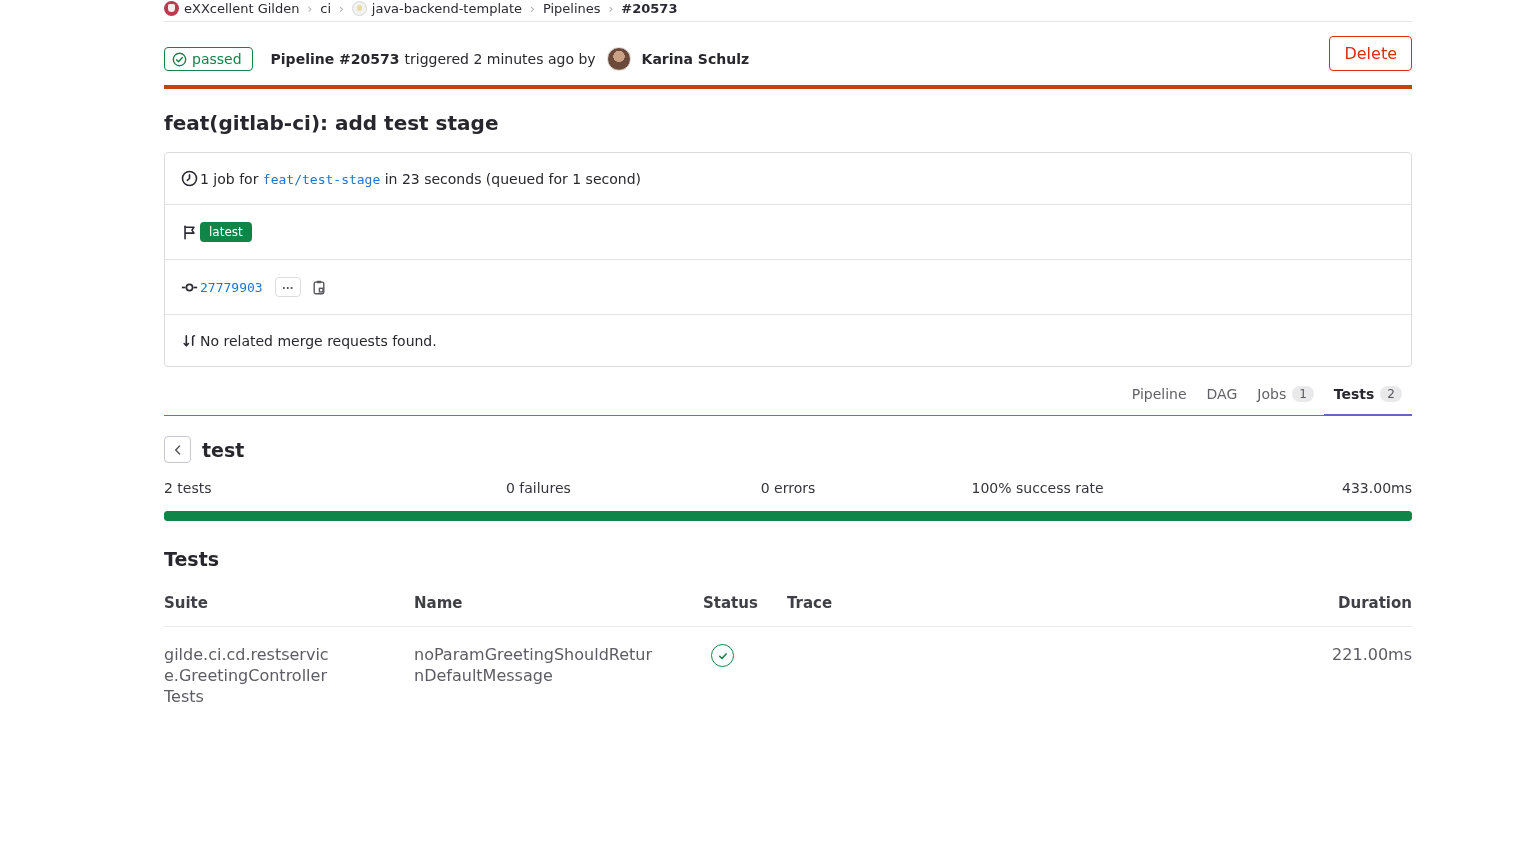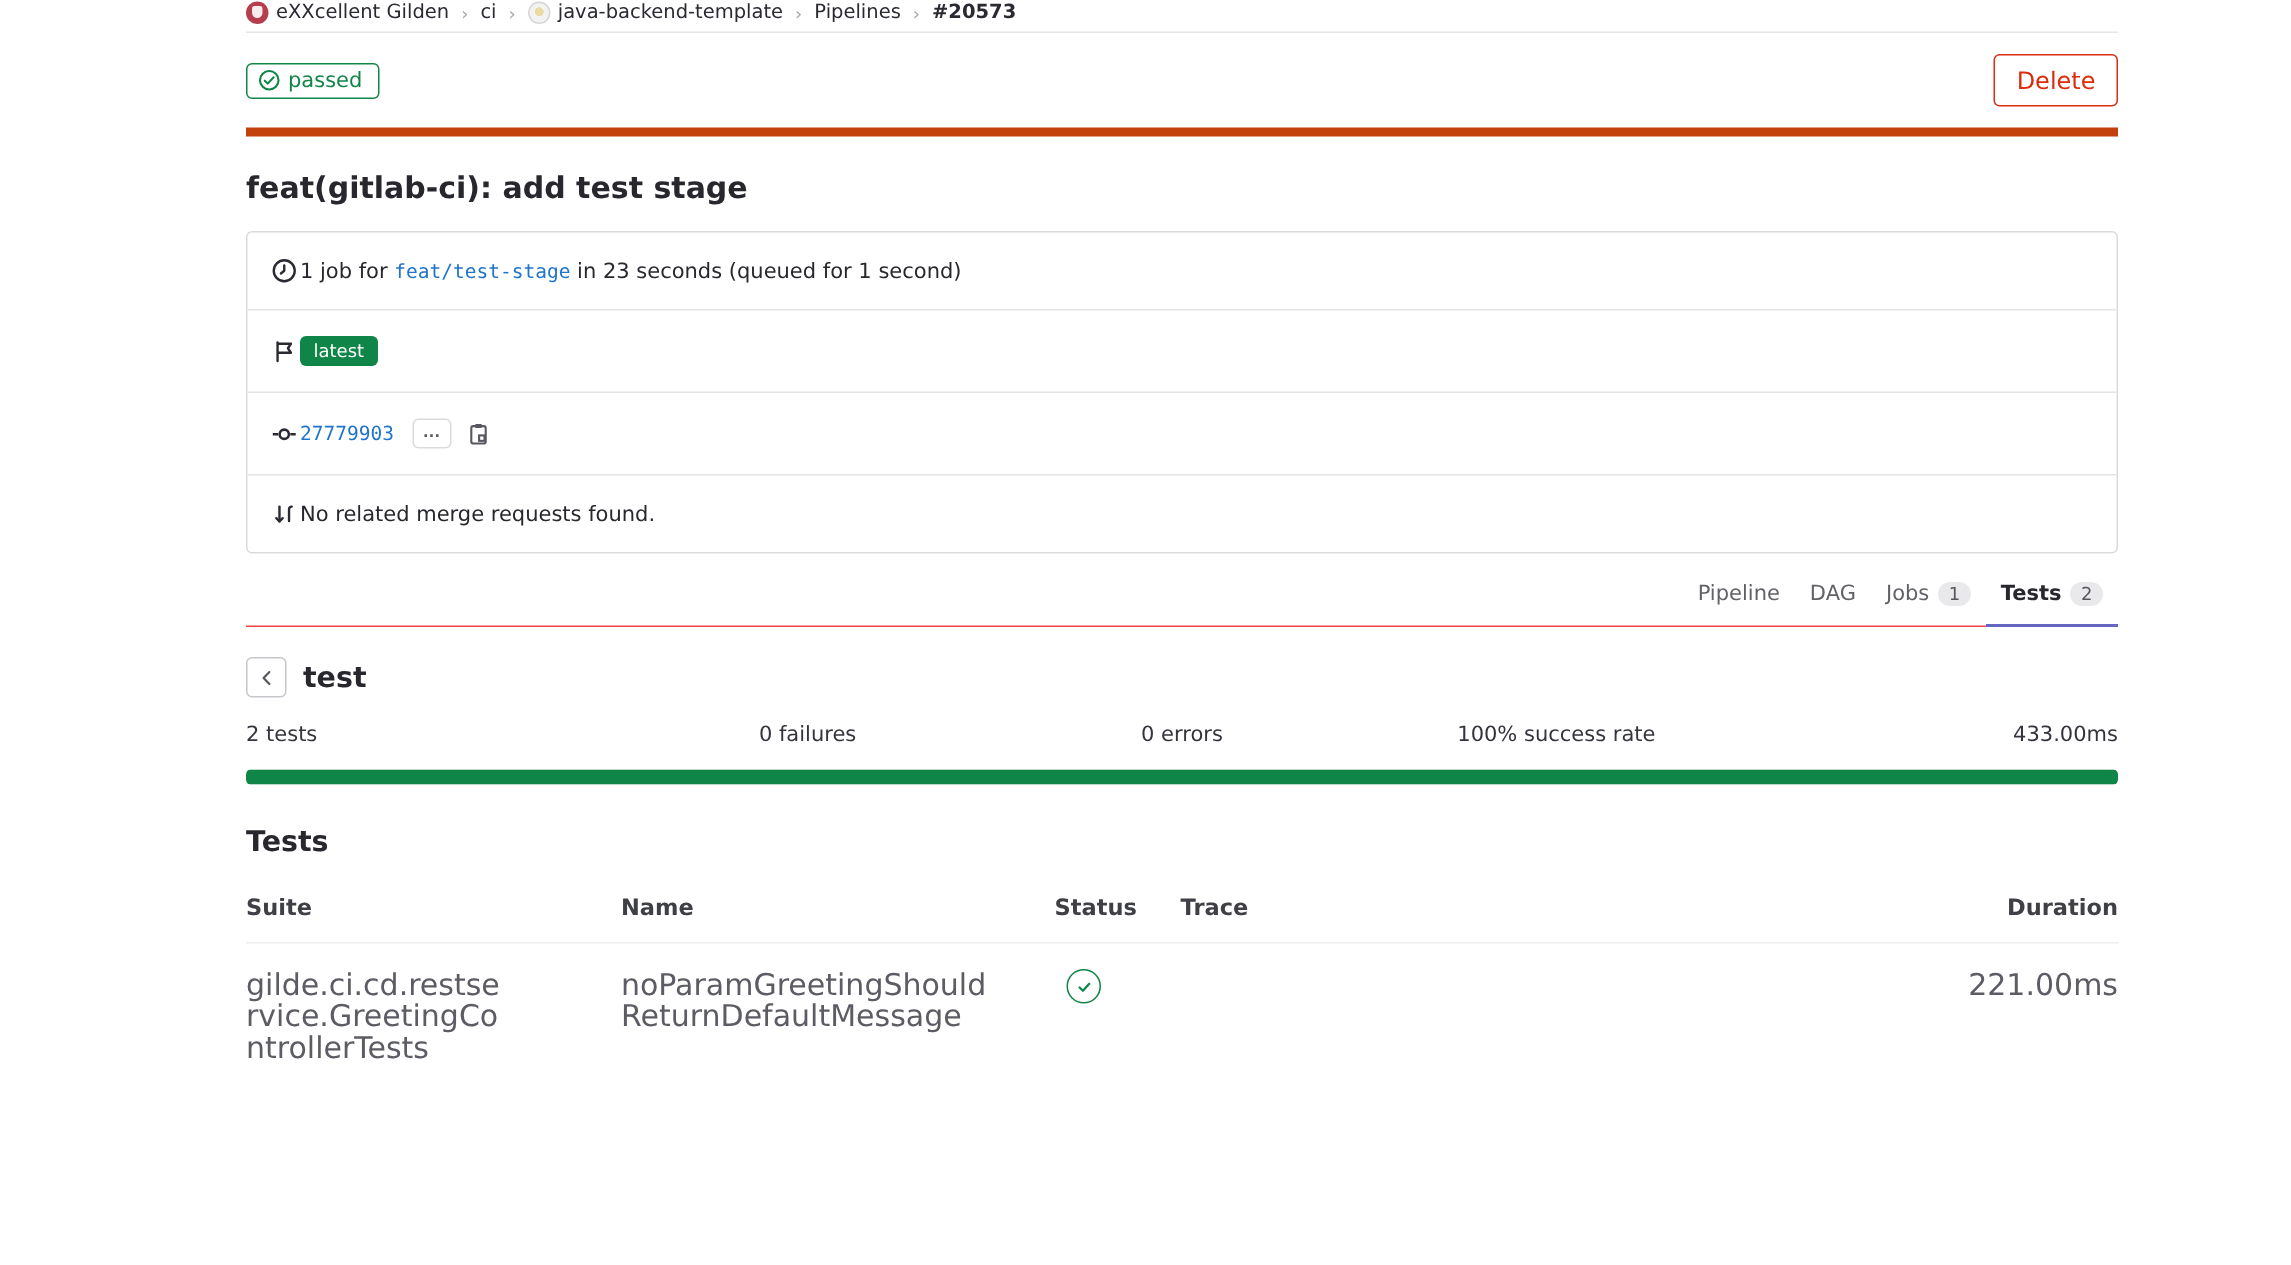--- a/index.html
+++ b/index.html
@@ -13,21 +13,21 @@
   .crumb { display:flex; align-items:center; gap:5px; cursor:pointer; }
   .crumb.bold { font-weight:bold; }
   .sep { color:#a8a8ad; font-size:12px; }
   .group-logo { width:15px; height:15px; border-radius:50%; background:#b63d4e; display:inline-block; position:relative; }
   .group-logo::after { content:""; position:absolute; left:4px; top:3px; width:7px; height:8px;
                        background:#fff; border-radius:2px 2px 4px 4px; opacity:.9; }
   .project-avatar { width:15px; height:15px; border-radius:50%; border:1px solid #d6d6d6;
                     background:radial-gradient(circle at 50% 45%, #e8dba6 0 30%, #f2f2f2 31%); display:inline-block; }
 
   
-  .pipe-header { display:flex; align-items:center; padding:14px 0; border-bottom:6px solid #c2410c; }
+  .pipe-header { display:flex; align-items:flex-end; padding:14px 0; border-bottom:4px solid #c2410c; }
   .status-badge { display:inline-flex; align-items:center; gap:5px; border:1px solid #108548; color:#108548;
                   border-radius:4px; padding:3px 10px 3px 7px; font-size:14px; cursor:pointer; }
   .pipe-text { margin-left:18px; font-size:14px; display:flex; align-items:center; gap:5px; }
   .bold { font-weight:bold; }
   .avatar { width:24px; height:24px; border-radius:50%; margin:0 6px 0 6px; border:1px solid #d9d9d9;
             background:radial-gradient(circle at 50% 38%, #caa187 0 32%, #6b4a3a 33% 72%, #8a6a50 73%); }
   .spacer { flex:1; }
   .delete-btn { border:1px solid #dd2b0e; color:#dd2b0e; background:#fff; border-radius:4px;
                 padding:7px 14px; font-size:16px; font-family:inherit; cursor:pointer; }
 
@@ -66,21 +66,21 @@
   .summary-cell:first-child { text-align:left; }
   .summary-cell:last-child { text-align:right; }
   .progress-track { margin-top:15px; height:10px; border-radius:3px; background:#e9e9e9; overflow:hidden; }
   .progress-fill { height:100%; background:#108548; border-radius:3px; }
 
   
   .tests-heading { margin-top:27px; font-size:19px; font-weight:bold; }
   table { width:100%; border-collapse:collapse; margin-top:12px; }
   th { font-size:15px; font-weight:bold; color:#3f3f46; text-align:left; padding:12px 0 14px; }
   th.right, td.right { text-align:right; }
-  td { font-size:20px; color:#5c5c64; vertical-align:top; padding:17px 0 24px; border-top:1px solid #ececec; line-height:21px;margin-left:47px; }
+  td { font-size:16px; color:#5c5c64; vertical-align:top; padding:17px 0 24px; border-top:1px solid #ececec; line-height:21px;margin-left:47px; }
   .col-suite { width:250px; } .col-name { width:289px; } .col-status { width:84px; }
   .col-trace { width:505px; } .col-duration { width:120px; }
   .cell-suite { max-width:172px; overflow-wrap:anywhere; }
   .cell-name { max-width:244px; overflow-wrap:anywhere; }
   .status-ok { width:23px; height:23px; border-radius:50%; border:1.5px solid #108548;
                display:inline-flex; align-items:center; justify-content:center; margin-left:8px; }
 </style>
 </head>
 <body>
 
@@ -113,20 +113,26 @@
 
     <header class="pipe-header">
       <span class="status-badge">
         <span class="icon">
           <svg width="15" height="15" viewBox="0 0 16 16" fill="none">
             <circle cx="8" cy="8" r="6.6" stroke="#108548" stroke-width="1.5"></circle>
             <path d="M4.8 8.3l2.1 2.1 4.2-4.5" stroke="#108548" stroke-width="1.5" stroke-linecap="round" stroke-linejoin="round"></path>
           </svg>
         </span>
         <span>passed</span>
+      </span>
+      <span class="pipe-text">
+        <span class="bold">Pipeline #20573</span>
+        <span>triggered 2 minutes ago by</span>
+        <span class="avatar"></span>
+        <span class="bold">Karina Schulz</span>
       </span>
       <span class="spacer"></span>
       <button class="delete-btn">Delete</button>
     </header>
 
     <h1 class="page-title">feat(gitlab-ci): add test stage</h1>
 
     <section class="info-card">
       <div class="info-row">
         <span class="icon">

